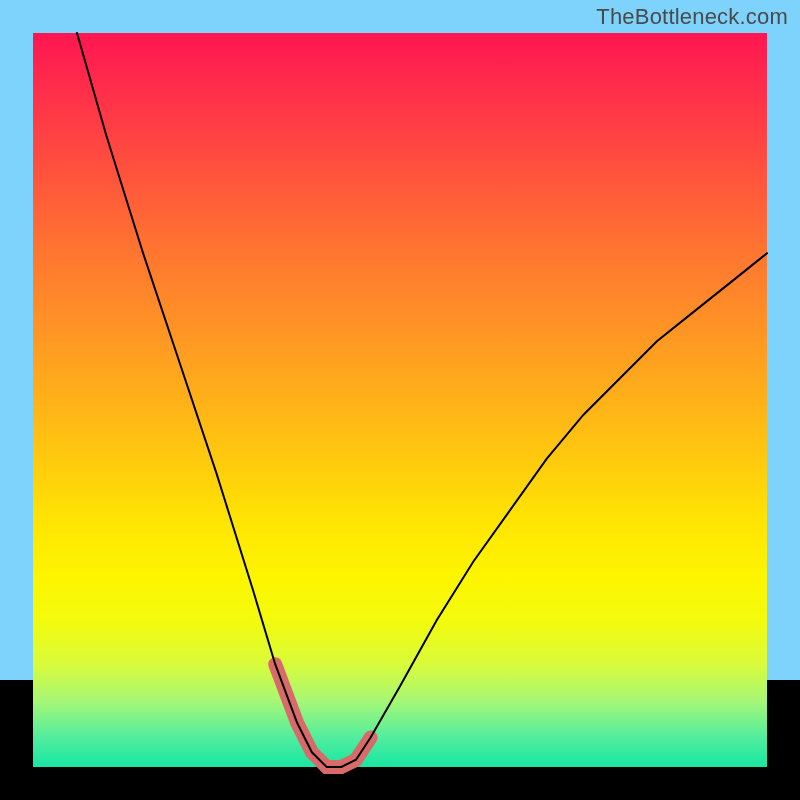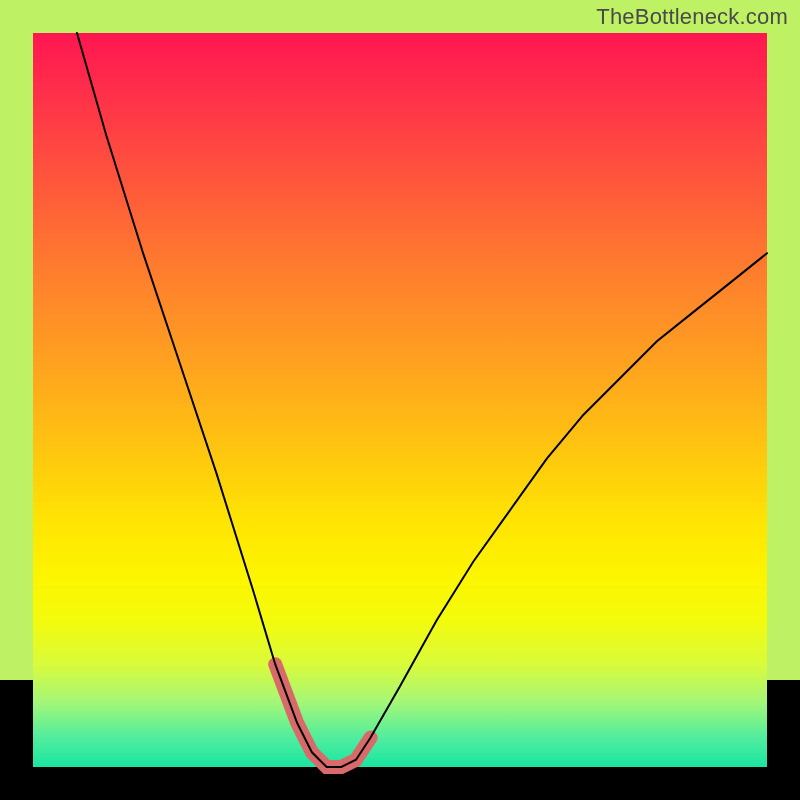--- a/index.html
+++ b/index.html
@@ -8,21 +8,21 @@
     width: 800px;
     height: 800px;
     background: #000000;
     font-family: Arial, Helvetica, sans-serif;
     overflow: hidden;
   }
   .frame {
     position: relative;
     width: 800px;
     height: 680px;
-    background: #bef264;
+    background: #7dd3fc;
   }
   .watermark {
     position: absolute;
     top: 4px;
     right: 12px;
     color: #4a4a4a;
     font-size: 22px;
     font-weight: 500;
     letter-spacing: 0.2px;
     z-index: 10;

